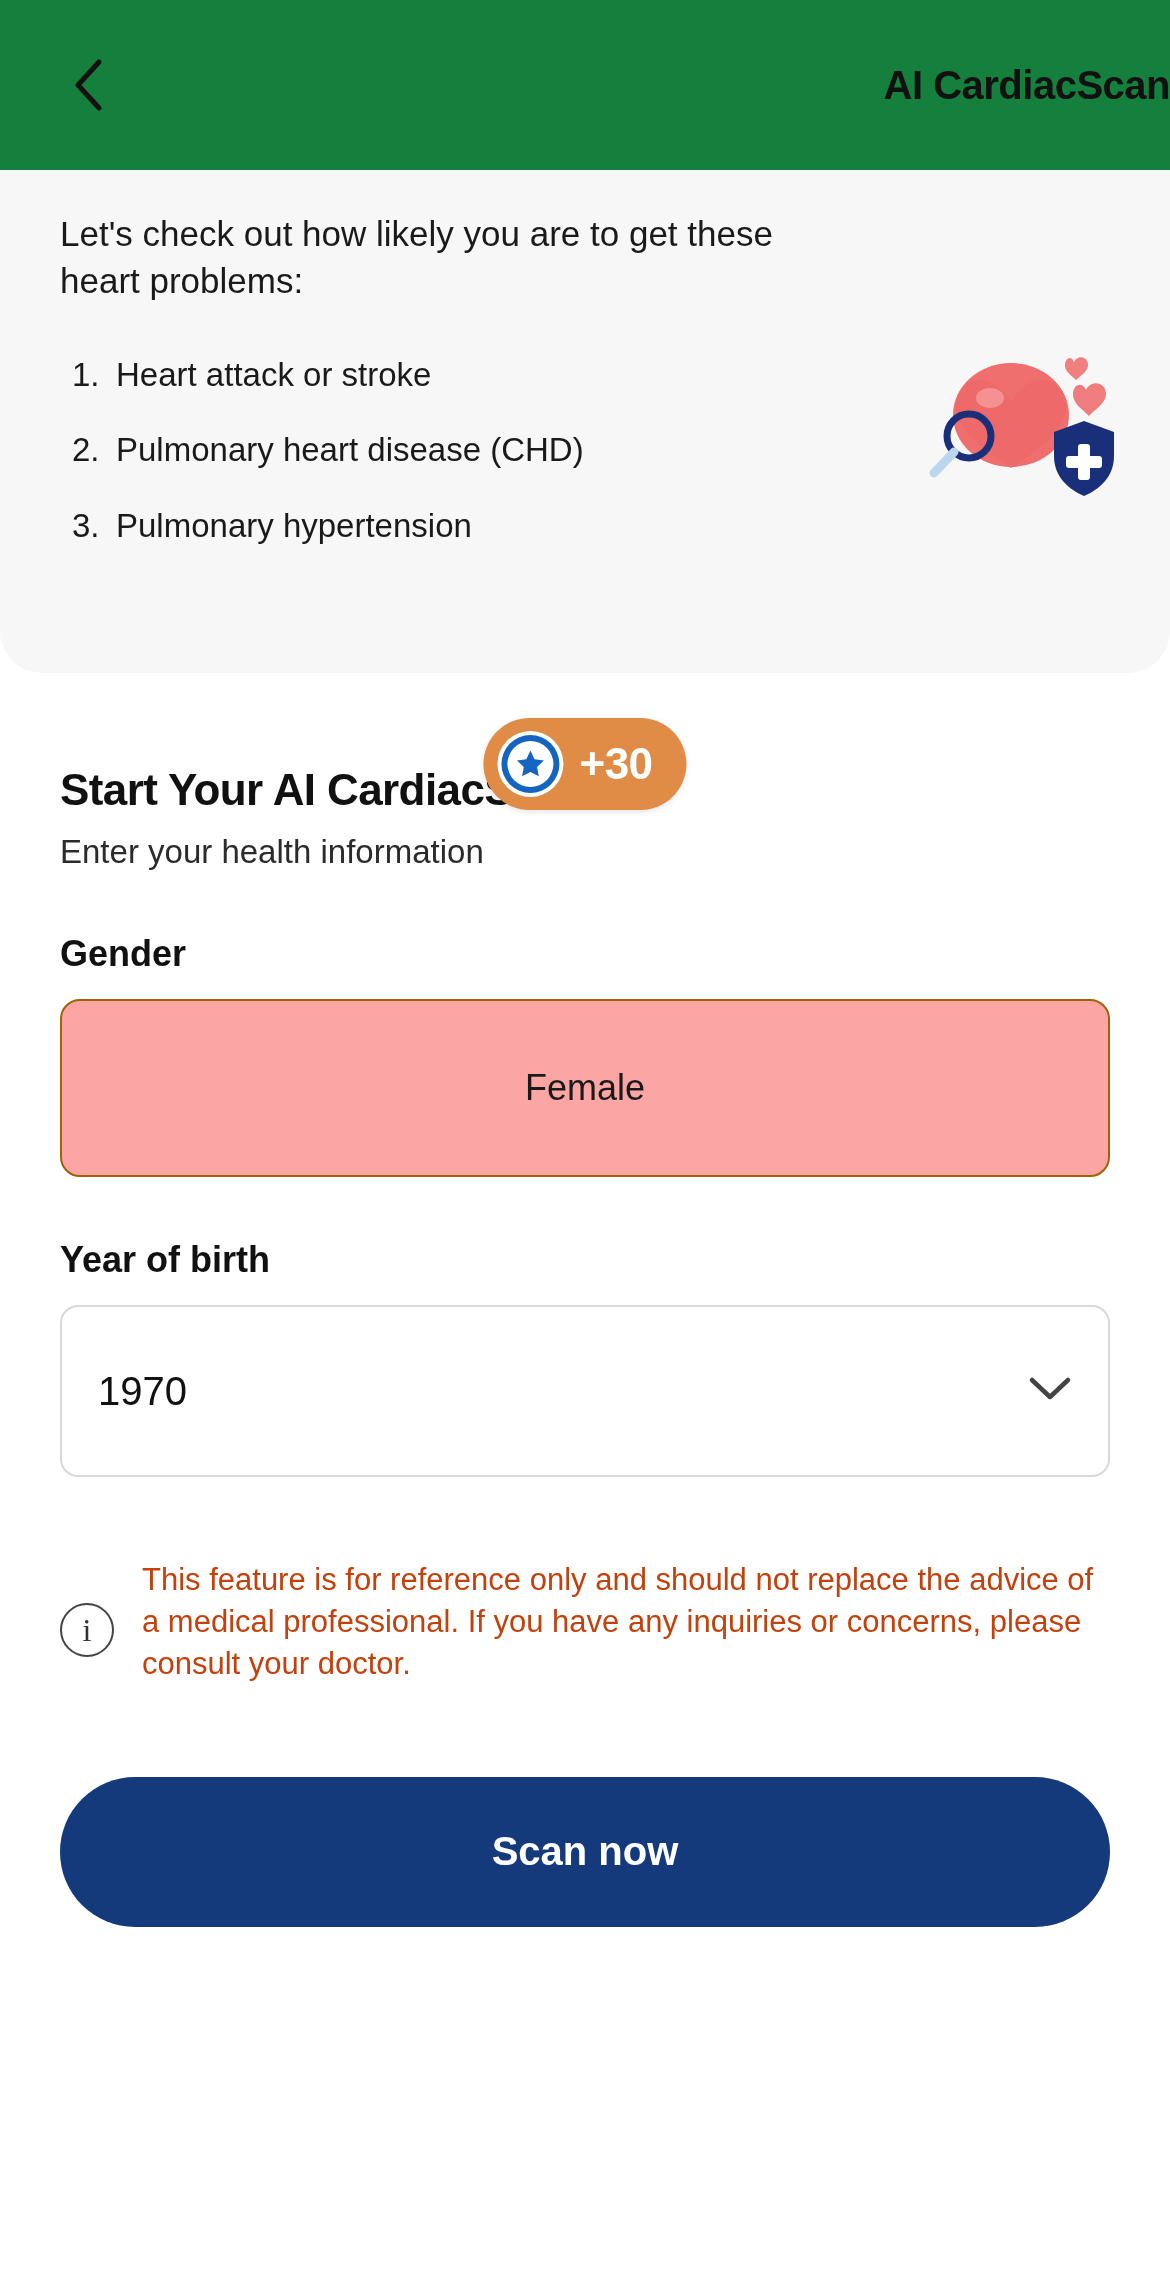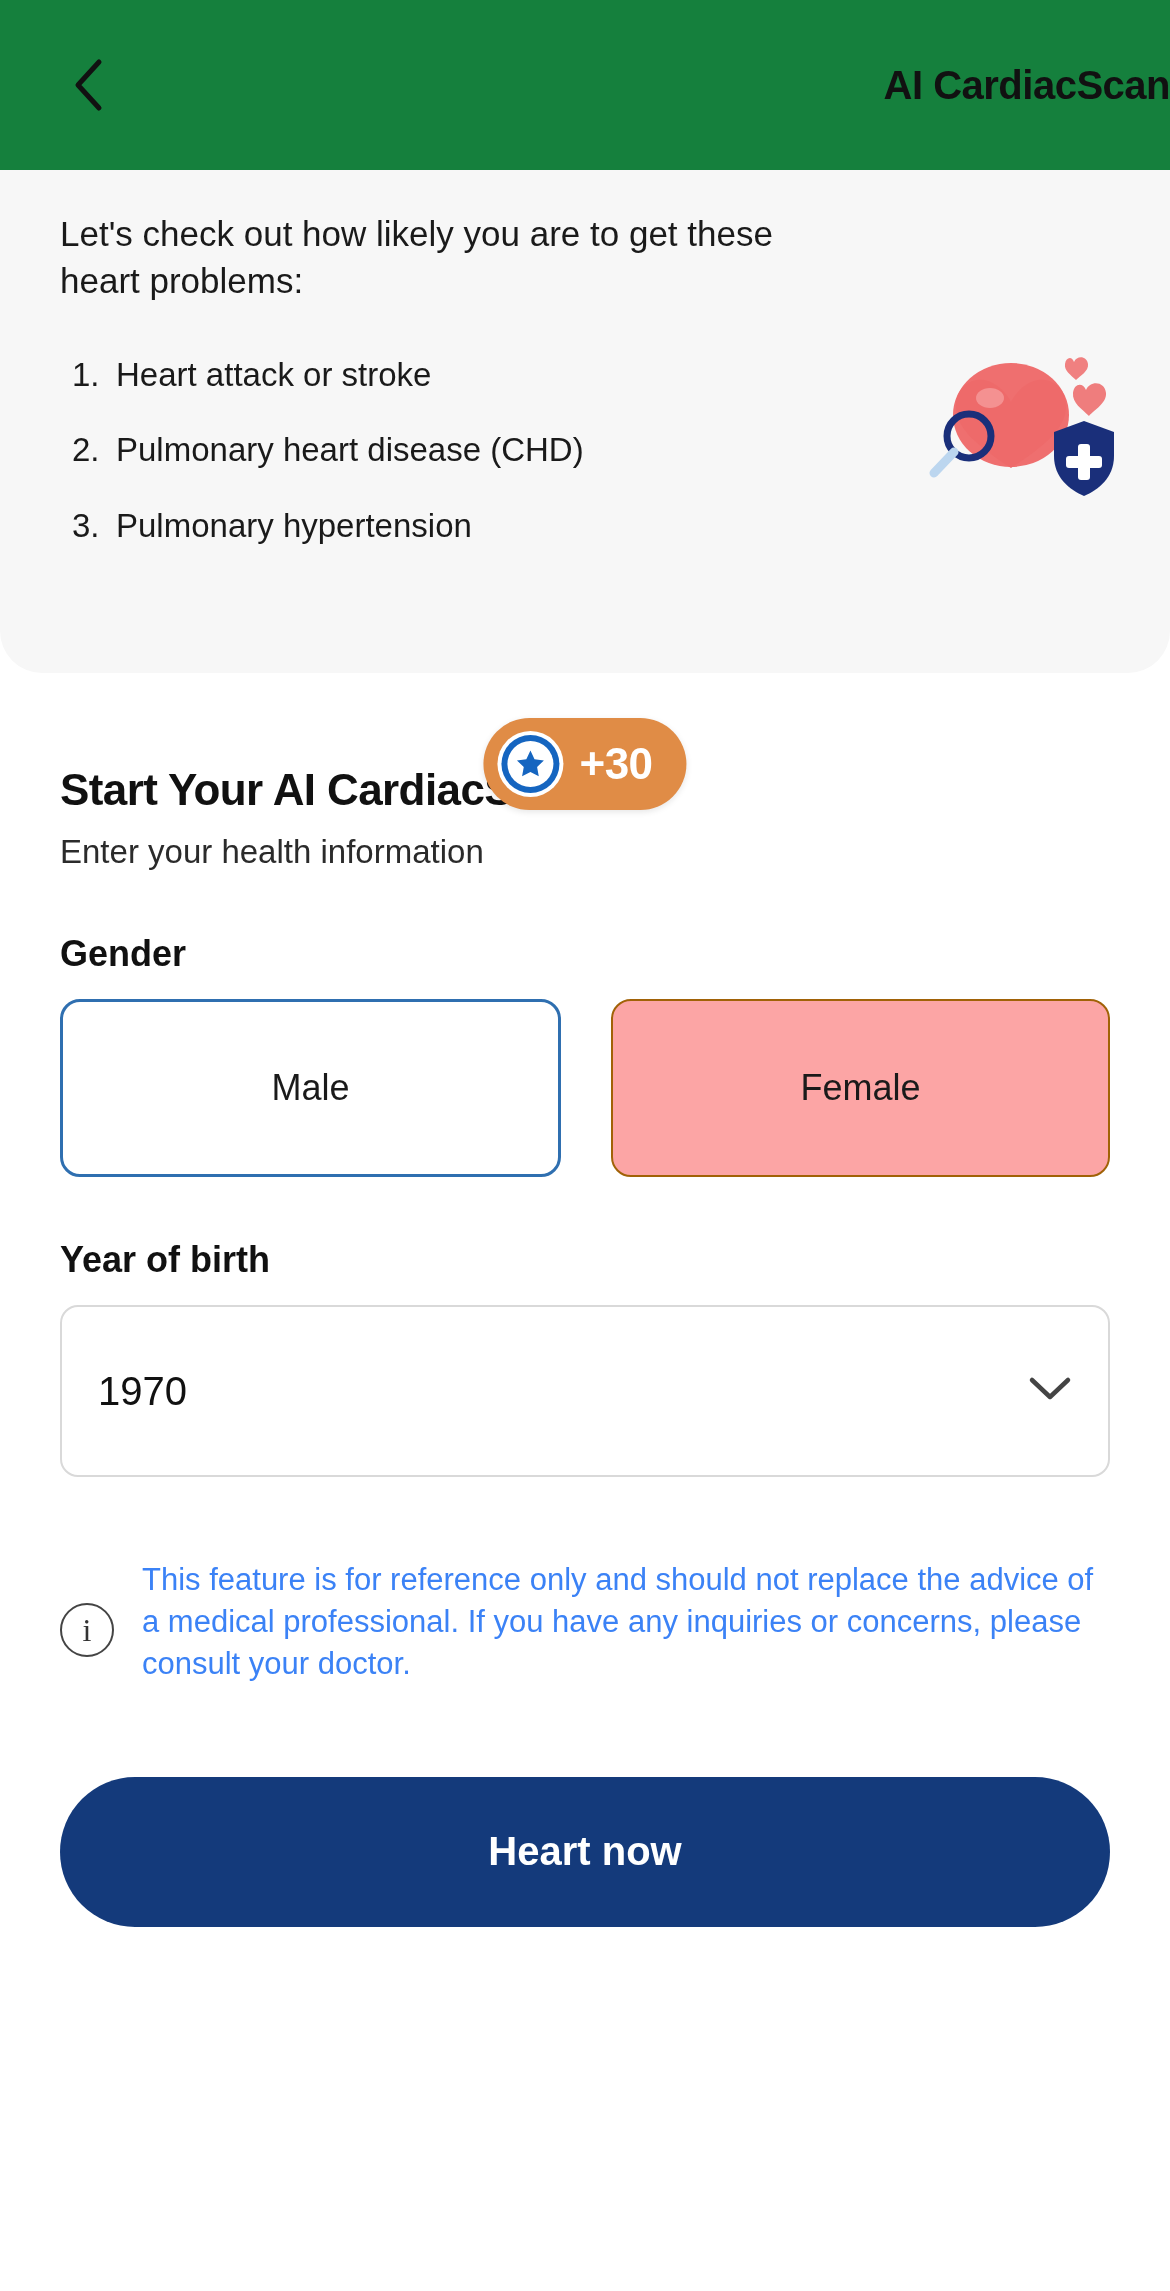--- a/index.html
+++ b/index.html
@@ -207,21 +207,21 @@
     border-radius: 50%;
     display: flex; align-items: center; justify-content: center;
     font-size: 32px;
     color: #333;
     font-family: "Liberation Serif", serif;
     margin-top: 44px;
   }
   .disclaimer-text {
     font-size: 31px;
     line-height: 1.35;
-    color: #3b82f6;
+    color: #c2410c;
   }
 
   
   .cta-wrap { padding: 0 60px; margin-top: 92px; }
   .cta {
     width: 100%;
     height: 150px;
     background: #143a7b;
     color: #ffffff;
     border: none;
@@ -288,37 +288,36 @@
     </div>
     <div class="points-value">+30</div>
   </div>
 
   <div class="form">
     <div class="form-title">Start Your AI CardiacScan</div>
     <div class="form-sub">Enter your health information</div>
 
     <div class="field-label">Gender</div>
     <div class="gender-row">
-      <div class="gender-opt selected">Male</div>
       <div class="gender-opt">Female</div>
     </div>
 
     <div class="field-label">Year of birth</div>
     <div class="select-box">
       <span class="select-value">1970</span>
       <span>
         <svg width="44" height="26" viewBox="0 0 44 26" fill="none">
           <path d="M4 4 L22 21 L40 4" stroke="#444444" stroke-width="4.5" stroke-linecap="round" stroke-linejoin="round"></path>
         </svg>
       </span>
     </div>
   </div>
 
   <div class="disclaimer">
     <div class="info-icon">i</div>
     <div class="disclaimer-text">This feature is for reference only and should not replace the advice of a medical professional. If you have any inquiries or concerns, please consult your doctor.</div>
   </div>
 
   <div class="cta-wrap">
-    <button class="cta">Heart now</button>
+    <button class="cta">Scan now</button>
   </div>
 
 </div>
 
 </body></html>

